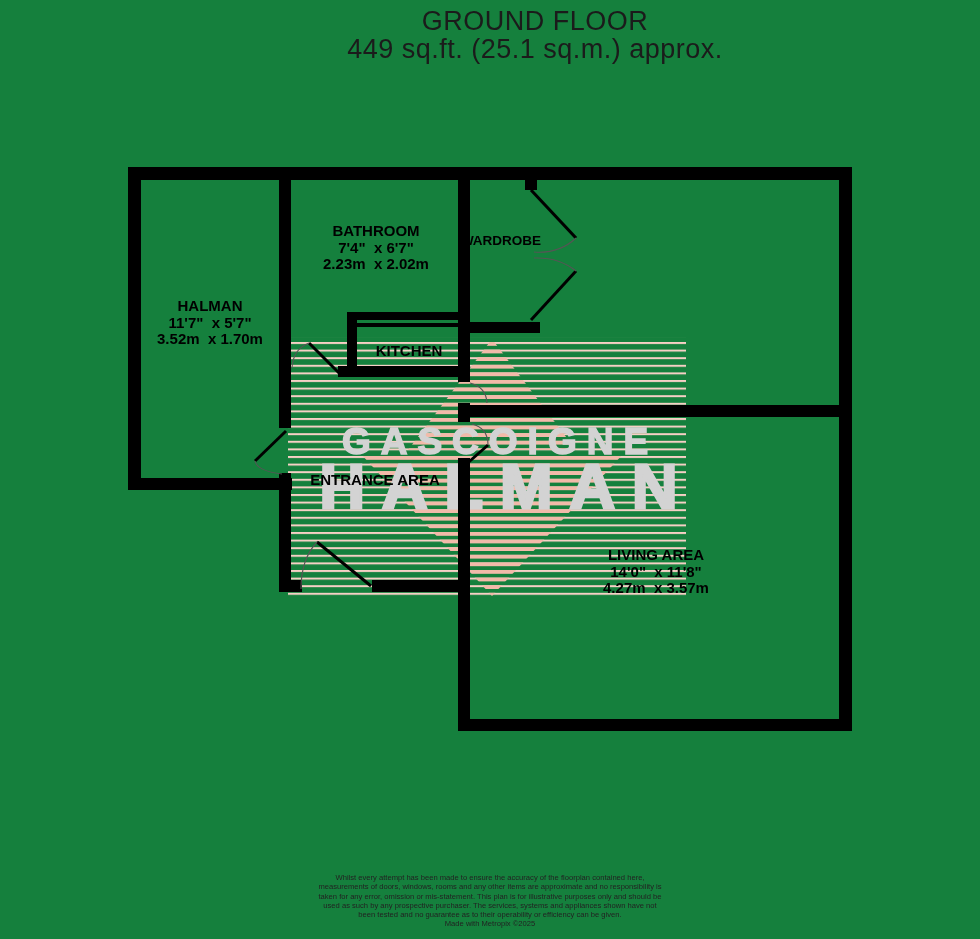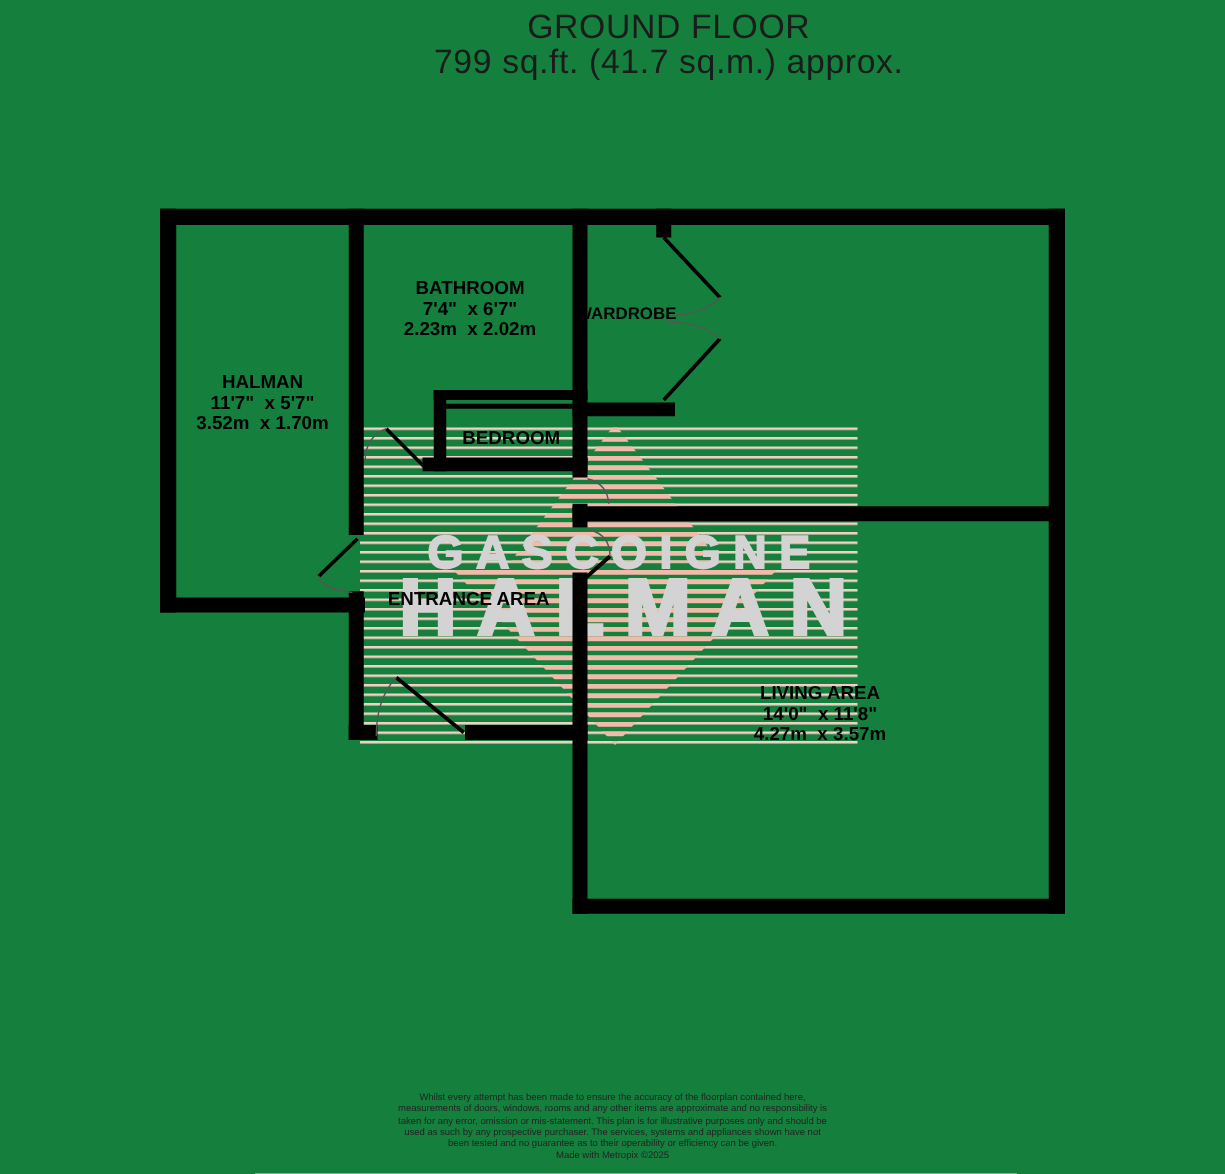--- a/index.html
+++ b/index.html
@@ -47,21 +47,21 @@
   }
   .footer .credit{font-size:7.6px;line-height:9.3px;color:#222;}
 </style>
 </head>
 <body>
 
 <div id="canvas">
 
   <div class="title">
     <div>GROUND FLOOR</div>
-    <div>799 sq.ft. (41.7 sq.m.) approx.</div>
+    <div>449 sq.ft. (25.1 sq.m.) approx.</div>
   </div>
 
   <svg class="stripes-svg" width="980" height="939" viewBox="0 0 980 939" aria-hidden="true">
     <defs>
       <pattern id="pL" width="10" height="7.6" patternUnits="userSpaceOnUse">
         <rect width="10" height="2" y="0" fill="#f6d0c5"></rect>
       </pattern>
       <pattern id="pS" width="10" height="7.6" patternUnits="userSpaceOnUse">
         <rect width="10" height="3.8" y="0" fill="#f2baa9"></rect>
       </pattern>
@@ -120,27 +120,27 @@
     <div>11'7"&nbsp; x 5'7"</div>
     <div>3.52m&nbsp; x 1.70m</div>
   </div>
 
   <div class="room-label" style="left:296px;top:223px;width:160px">
     <div>BATHROOM</div>
     <div>7'4"&nbsp; x 6'7"</div>
     <div>2.23m&nbsp; x 2.02m</div>
   </div>
 
-  <div class="room-label small" style="left:455px;top:243px;width:92px">
+  <div class="room-label small" style="left:455px;top:233px;width:92px">
     <div>WARDROBE</div>
   </div>
 
 
   <div class="room-label" style="left:362px;top:343px;width:94px">
-    <div>BEDROOM</div>
+    <div>KITCHEN</div>
   </div>
 
   <div class="room-label" style="left:295px;top:472px;width:160px">
     <div>ENTRANCE AREA</div>
   </div>
 
   <div class="room-label" style="left:576px;top:547px;width:160px">
     <div>LIVING AREA</div>
     <div>14'0"&nbsp; x 11'8"</div>
     <div>4.27m&nbsp; x 3.57m</div>

